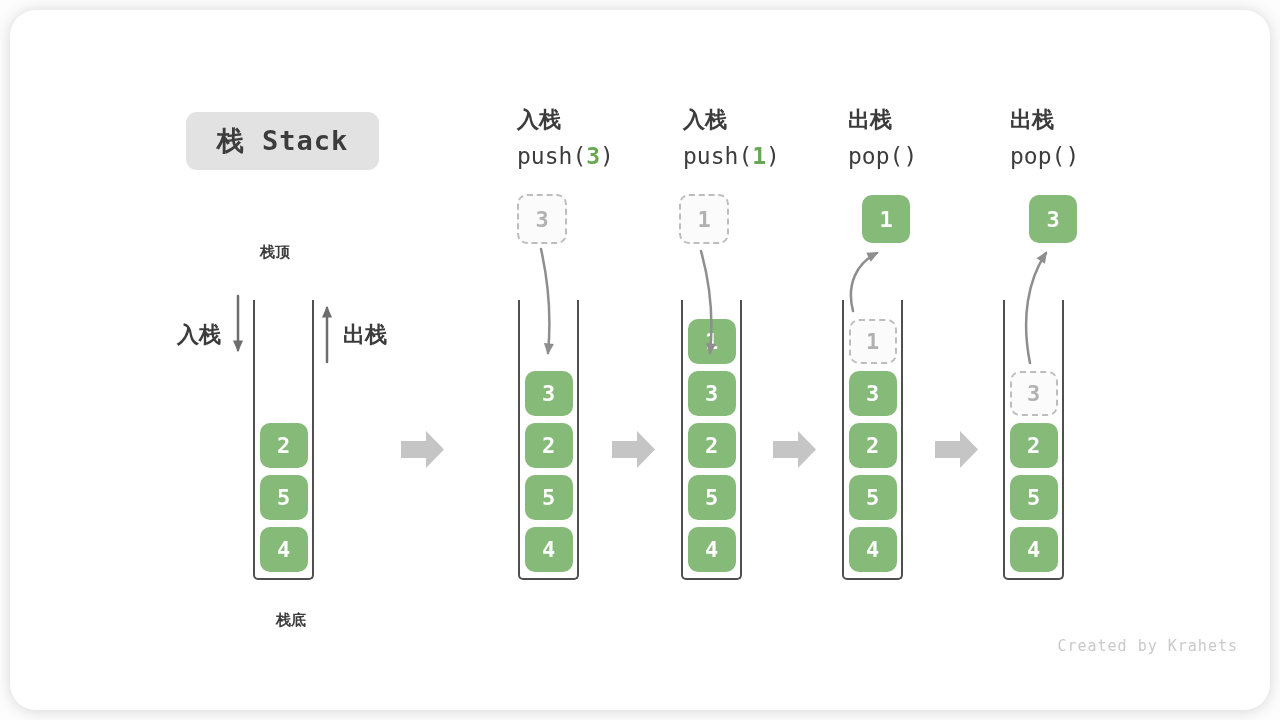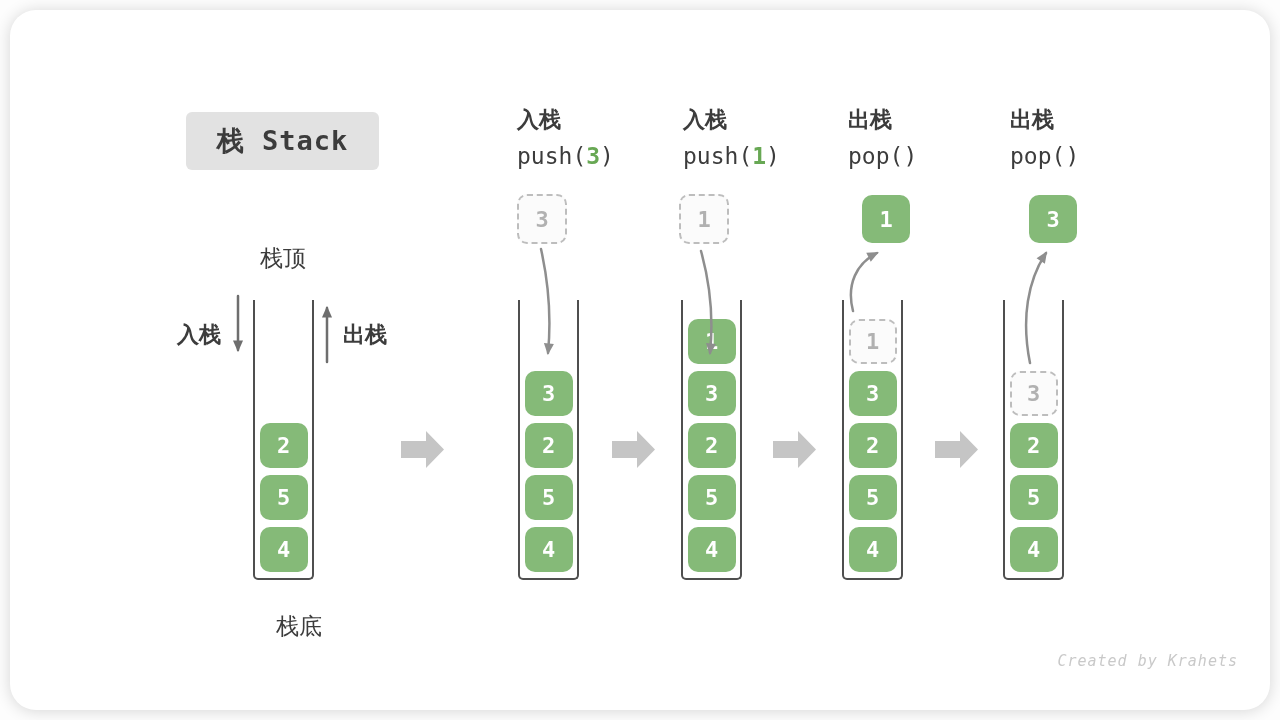--- a/index.html
+++ b/index.html
@@ -8,35 +8,35 @@
     background:#fdfdfd;
     font-family:"Liberation Sans",sans-serif;
   }
   .card{
     position:absolute;left:10px;top:10px;width:1260px;height:700px;
     background:#ffffff;border-radius:26px;
     box-shadow:0 1px 16px rgba(0,0,0,0.16);
   }
   .title-box{
     position:absolute;left:186px;top:112px;width:193px;height:58px;
-    background:var(--title-bg);border-radius:6px;
+    background:var(--title-bg);border-radius:11px;
     display:flex;align-items:center;justify-content:center;
     font-size:27px;font-weight:bold;color:var(--text-dark);
     font-family:"DejaVu Sans Mono","Liberation Sans",sans-serif;
     letter-spacing:1px;
   }
   .op{position:absolute;top:106px;}
   .op-zh{font-size:22px;font-weight:bold;color:var(--text-dark);line-height:28px;}
   .op-code{
     margin-top:8px;font-size:23px;font-weight:500;color:var(--text-dark);
     font-family:"DejaVu Sans Mono",monospace;line-height:28px;text-align:center;
   }
   .op-code .arg{color:var(--arg-green);font-weight:bold;}
   .marker-label{
-    position:absolute;font-size:23px;font-weight:normal;color:var(--text-dark);
+    position:absolute;font-size:15px;font-weight:bold;color:var(--text-dark);
   }
   .side-label{
     position:absolute;font-size:22px;font-weight:bold;color:var(--text-dark);
   }
   .stack{
     position:absolute;top:300px;width:61px;height:280px;box-sizing:border-box;
     border-left:2px solid var(--wall);
     border-right:2px solid var(--wall);
     border-bottom:2px solid var(--wall);
     border-radius:0 0 5px 5px;
@@ -60,23 +60,23 @@
   .float.ghost{
     width:50px;height:50px;background:#fbfbfb;
     border:2px dashed var(--ghost-border);color:var(--ghost-text);
   }
   .float.solid{width:48px;height:48px;background:var(--block-green);color:#ffffff;}
   .overlay{position:absolute;left:0;top:0;pointer-events:none;}
   .motion{fill:none;stroke:var(--motion-arrow);stroke-width:2.5;stroke-linecap:round;}
   .inout{fill:none;stroke:#6e6e6e;stroke-width:2.5;stroke-linecap:round;}
   .flow{fill:var(--flow-arrow);}
   .watermark{
-    position:absolute;right:42px;top:652px;
+    position:absolute;right:42px;top:637px;
     font-family:"DejaVu Sans Mono",monospace;font-size:15px;
-    color:var(--watermark);letter-spacing:1px;font-style:italic;
+    color:var(--watermark);letter-spacing:1px;
   }
 </style>
 </head>
 <body>
 
 <div class="card"></div>
 
 <div class="title-box">栈 Stack</div>
 
 <div class="op" style="left:517px">

